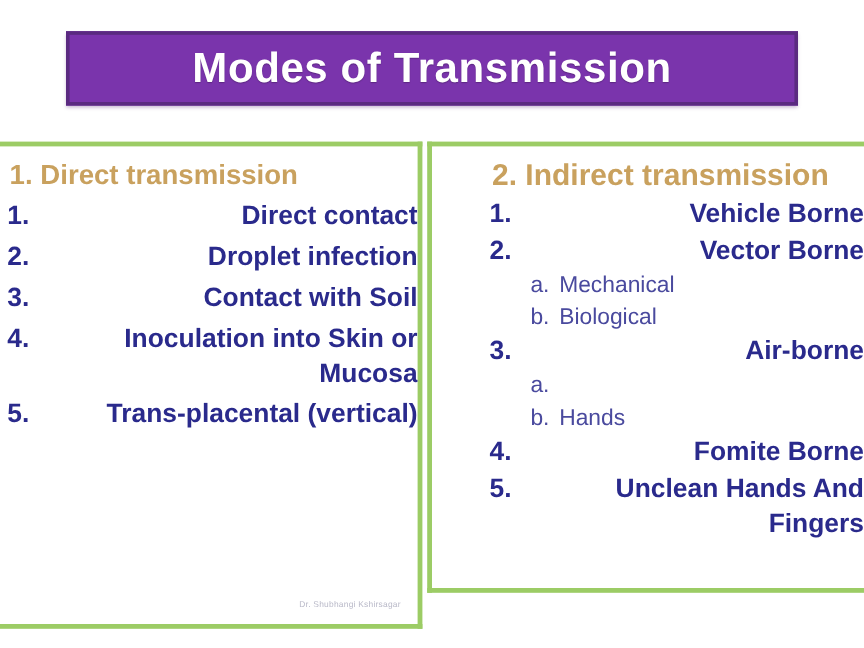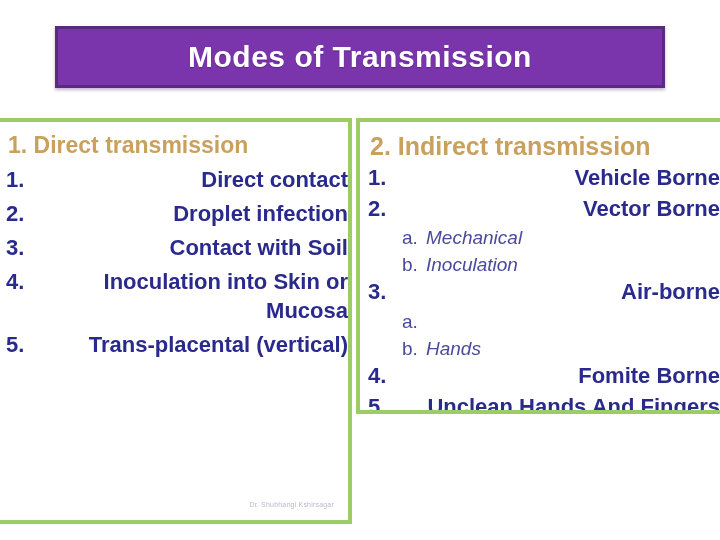--- a/index.html
+++ b/index.html
@@ -25,21 +25,21 @@
     background: #7a34ac;
     border: 3px solid #5a2a80;
     box-sizing: border-box;
     display: flex;
     align-items: center;
     justify-content: center;
     box-shadow: 0 2px 3px rgba(90,40,120,0.35);
   }
   #title-banner .title-text {
     color: #ffffff;
-    font-size: 30px;
+    font-size: 35px;
     font-weight: bold;
     letter-spacing: 0.5px;
     white-space: nowrap;
     text-shadow: 0 1px 1px rgba(0,0,0,0.25);
   }
 
   
   .panel {
     position: absolute;
     top: 118px;
@@ -50,22 +50,23 @@
   }
   #panel-direct {
     left: -4px;
     width: 356px;
     height: 406px;
     border-left: none;
   }
   #panel-indirect {
     left: 356px;
     width: 364px;
-    height: 296px;
+    height: 376px;
     border-right: none;
+    padding-left: 40px;
   }
 
   .panel-inner {
     position: relative;
     width: 100%;
     height: 100%;
   }
 
   
   .panel-heading {
@@ -118,21 +119,21 @@
   .subitem {
     display: flex;
     color: #4a4a9e;
     font-weight: normal;
     font-size: 19px;
     line-height: 1.35;
     padding-left: 34px;
     margin-bottom: 1px;
   }
   .subitem .marker { width: 18px; flex: 0 0 auto; }
-  .subitem .text { flex: 1 1 auto; font-style: italic; }
+  .subitem .text { flex: 1 1 auto; }
 
   
   #attribution {
     position: absolute;
     right: 14px;
     bottom: 12px;
     font-size: 7px;
     color: #b9b9c8;
     letter-spacing: 0.2px;
     white-space: nowrap;
@@ -189,21 +190,21 @@
       <li class="item">
         <span class="marker">2.</span>
         <span class="text">Vector Borne</span>
       </li>
       <li class="subitem">
         <span class="marker">a.</span>
         <span class="text">Mechanical</span>
       </li>
       <li class="subitem">
         <span class="marker">b.</span>
-        <span class="text">Inoculation</span>
+        <span class="text">Biological</span>
       </li>
 
       <li class="item">
         <span class="marker">3.</span>
         <span class="text">Air-borne</span>
       </li>
       <li class="subitem">
         <span class="marker">a.</span>
       </li>
       <li class="subitem">

